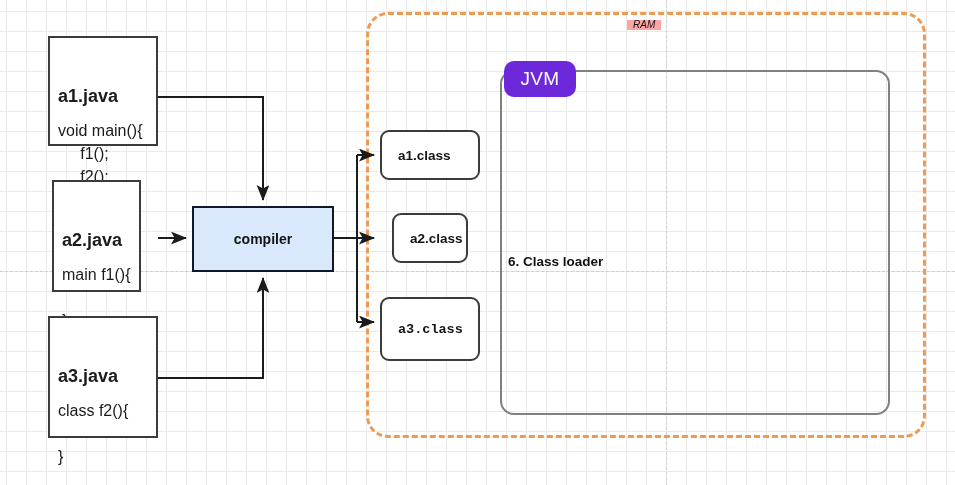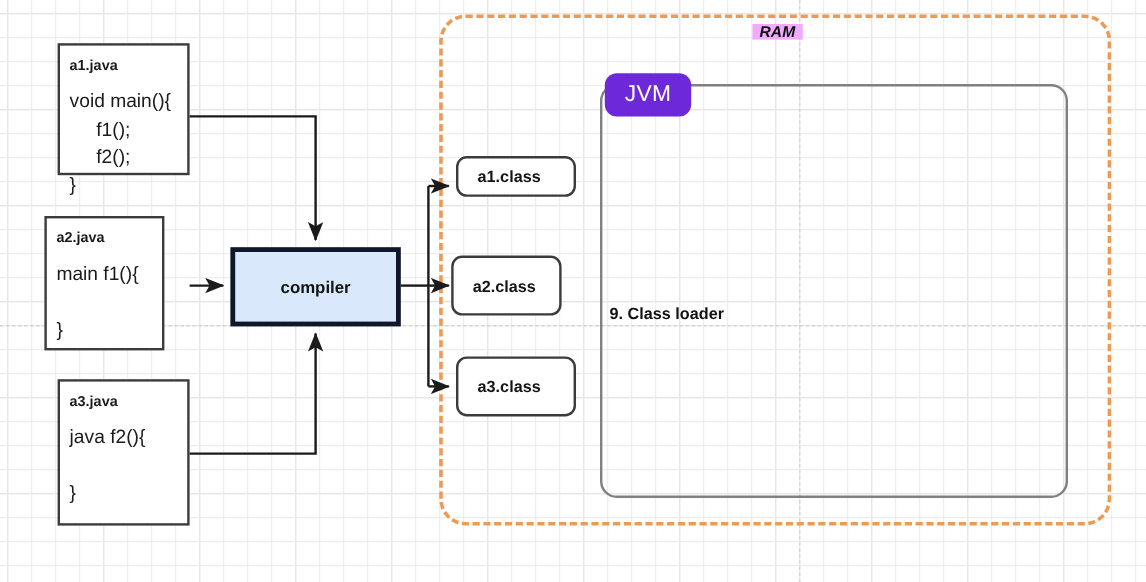--- a/index.html
+++ b/index.html
@@ -31,28 +31,28 @@
   .src-box{
     position:absolute;
     background:#ffffff;
     border:2px solid #3b3b3b;
     box-sizing:border-box;
     font-size:13px;
     color:#1b1b1b;
     padding:8px 8px 6px 8px;
     line-height:1.45;
   }
-  .src-title{font-weight:bold;font-size:12px;margin-bottom:10px;}
+  .src-title{font-weight:bold;font-size:18px;margin-bottom:10px;margin-top:37px;}
   .src-code{white-space:pre;font-size:16px;}
 
   
   .compiler{
     position:absolute;
     background:#d9e8fb;
-    border:4px solid #0f172a;
+    border:2px solid #0f172a;
     box-sizing:border-box;
     display:flex;align-items:center;justify-content:center;
     font-weight:bold;font-size:14px;color:#141414;
   }
 
   
   .class-box{
     position:absolute;
     background:#ffffff;
     border:2px solid #3b3b3b;
@@ -66,22 +66,22 @@
   
   .ram-region{
     position:absolute;
     border:3px dashed #ed9a54;
     border-radius:22px;
     box-sizing:border-box;
     background:transparent;
   }
   .ram-label{
     position:absolute;
-    font-weight:bold;font-style:italic;font-size:13px;color:#111;
-    background:#f0abfc;
+    font-weight:normal;font-style:italic;font-size:10px;color:#111;
+    background:#fca5a5;
     padding:0 6px;
     line-height:1;
   }
 
   
   .jvm-box{
     position:absolute;
     background:transparent;
     border:2px solid #808080;
     border-radius:14px;
@@ -113,50 +113,50 @@
 <div class="guide-h" style="top:271px;"></div>
 <div class="guide-v" style="left:666px;"></div>
 
 <div class="ram-region" style="left:366px;top:12px;width:560px;height:426px;"></div>
 <div class="ram-label" style="left:627px;top:20px;">RAM</div>
 
 <div class="jvm-box" style="left:500px;top:70px;width:390px;height:345px;"></div>
 <div class="jvm-badge" style="left:504px;top:61px;width:72px;height:36px;">JVM</div>
 
 <div class="jvm-list" style="left:508px;top:212px;">
-  <div>9. Class loader</div>
+  <div>6. Class loader</div>
 </div>
 
 <div class="src-box" style="left:48px;top:36px;width:110px;height:110px;">
   <div class="src-title">a1.java</div>
   <div class="src-code">void main(){
      f1();
      f2();
 }</div>
 </div>
 
-<div class="src-box" style="left:37px;top:180px;width:100px;height:112px;">
+<div class="src-box" style="left:52px;top:180px;width:89px;height:112px;">
   <div class="src-title">a2.java</div>
   <div class="src-code">main f1(){
 
 }</div>
 </div>
 
 <div class="src-box" style="left:48px;top:316px;width:110px;height:122px;">
   <div class="src-title">a3.java</div>
-  <div class="src-code">java f2(){
+  <div class="src-code">class f2(){
 
 }</div>
 </div>
 
 <div class="compiler" style="left:192px;top:206px;width:142px;height:66px;">compiler</div>
 
-<div class="class-box" style="left:380px;top:130px;width:100px;height:34px;">a1.class</div>
-<div class="class-box" style="left:376px;top:213px;width:92px;height:50px;">a2.class</div>
-<div class="class-box" style="left:380px;top:297px;width:100px;height:50px;">a3.class</div>
+<div class="class-box" style="left:380px;top:130px;width:100px;height:50px;">a1.class</div>
+<div class="class-box" style="left:392px;top:213px;width:76px;height:50px;">a2.class</div>
+<div class="class-box" style="left:380px;top:297px;width:100px;height:64px;font-family:Liberation Mono, monospace;">a3.class</div>
 
 <svg class="conn">
   <defs>
     <marker id="arrow" markerWidth="9" markerHeight="9" refX="7.5" refY="3.2" orient="auto" markerUnits="strokeWidth">
       <path d="M0,0 L8,3.2 L0,6.4 L1.8,3.2 z" fill="#1b1b1b"></path>
     </marker>
   </defs>
 
   <g>
     <path d="M158,97 L263,97 L263,200" stroke="#1b1b1b" stroke-width="2" fill="none" marker-end="url(#arrow)"></path>

